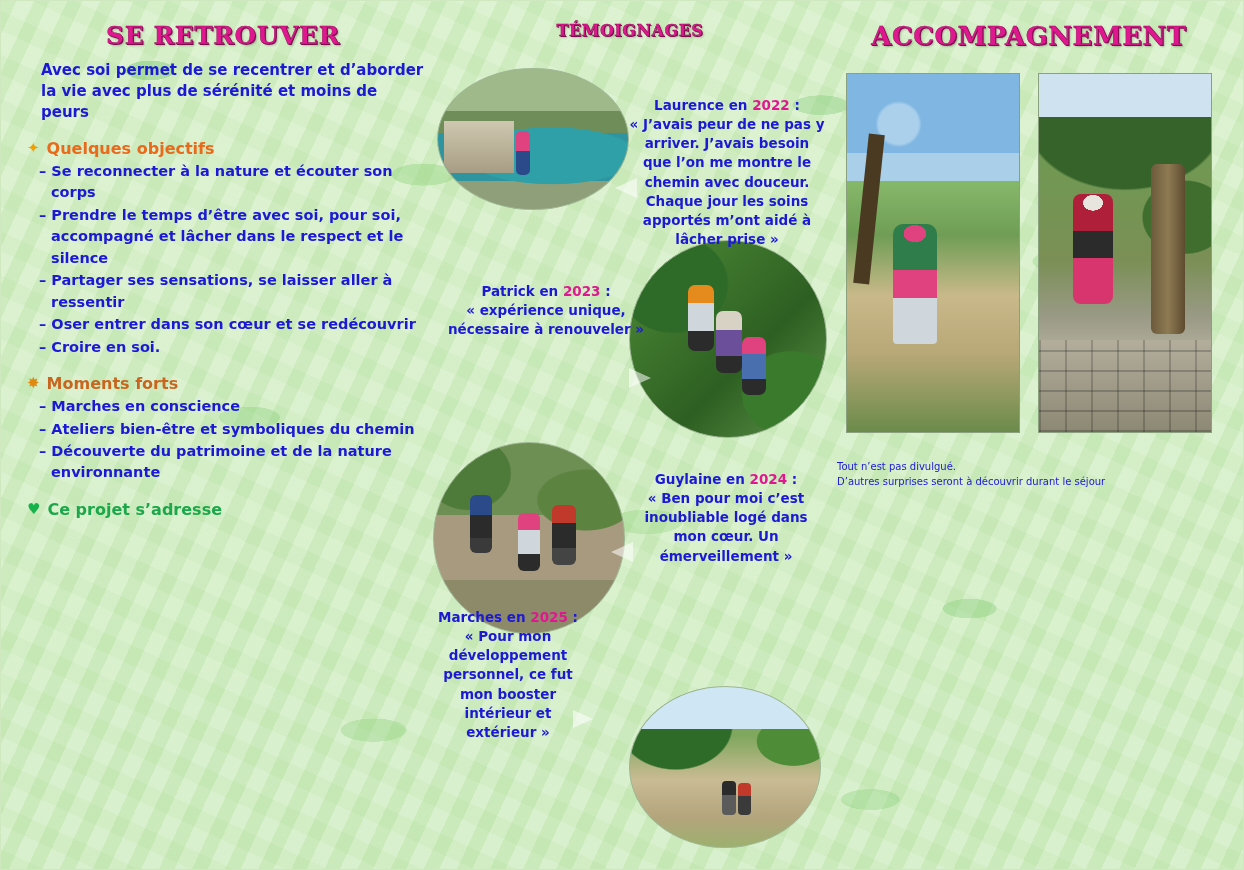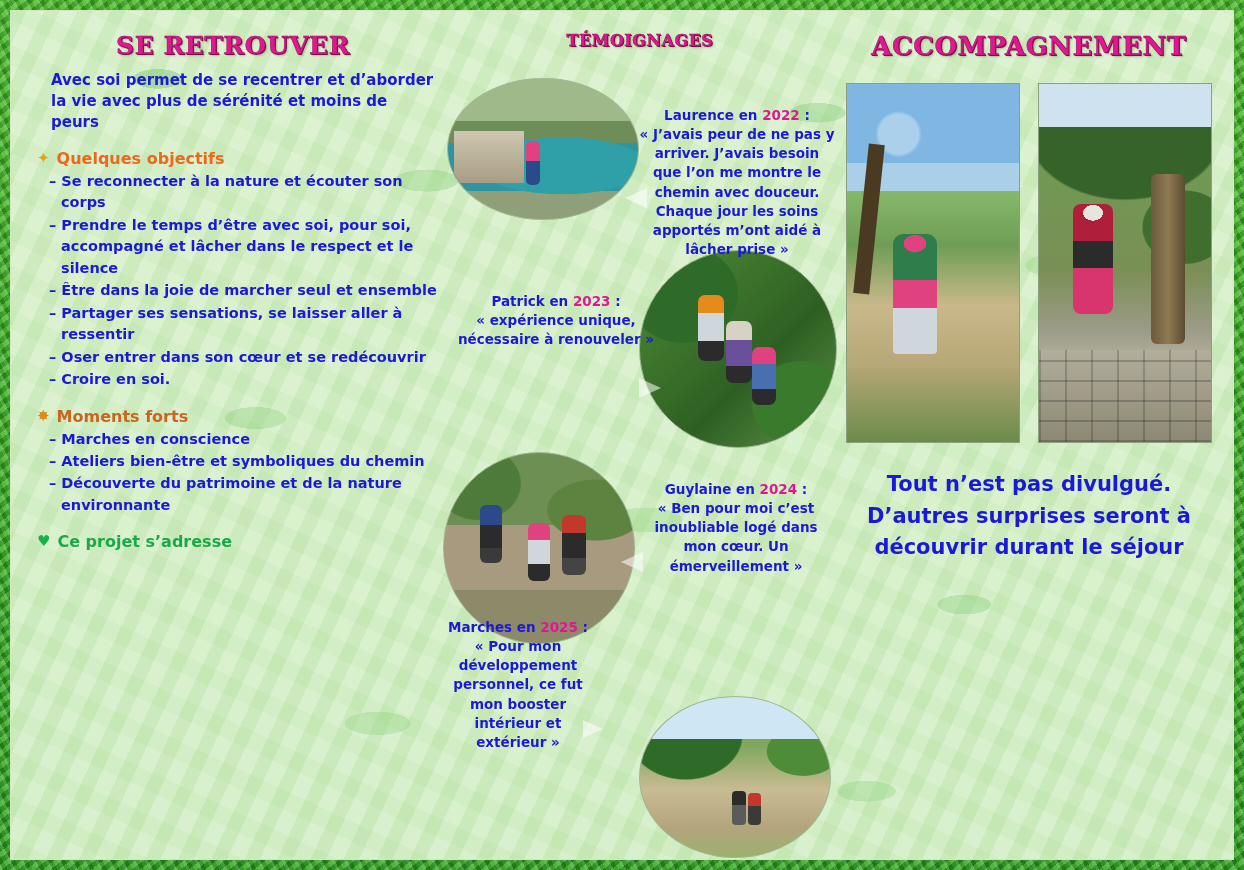--- a/index.html
+++ b/index.html
@@ -8,21 +8,20 @@
     font-family:"DejaVu Sans",sans-serif;
     background:#3fae2a;
   }
   
   .page{
     position:relative;width:1244px;height:870px;box-sizing:border-box;
     background:
       repeating-linear-gradient(62deg, rgba(255,255,255,.16) 0 3px, rgba(0,0,0,.10) 3px 7px, rgba(255,255,255,.07) 7px 11px),
       repeating-linear-gradient(-38deg, rgba(0,90,0,.30) 0 5px, rgba(120,220,90,.30) 5px 10px),
       linear-gradient(#4cb52b,#2f9a22);
-    padding:10px;
   }
   .inner{
     position:relative;width:100%;height:100%;box-sizing:border-box;
     border:1px solid #cfe8c0;
     background:
       radial-gradient(ellipse 40px 16px at 12% 8%, rgba(120,200,110,.45) 0 60%, transparent 62%),
       radial-gradient(ellipse 52px 18px at 34% 20%, rgba(140,210,120,.40) 0 60%, transparent 62%),
       radial-gradient(ellipse 46px 16px at 66% 12%, rgba(120,200,110,.35) 0 60%, transparent 62%),
       radial-gradient(ellipse 60px 20px at 86% 30%, rgba(150,215,130,.40) 0 60%, transparent 62%),
       radial-gradient(ellipse 50px 18px at 20% 48%, rgba(130,205,115,.35) 0 60%, transparent 62%),
@@ -63,21 +62,21 @@
   .sec-h.adr .glyph{color:#16b34c;}
   ul.items{list-style:none;margin:0;padding:0 6px 0 26px;}
   ul.items li{
     color:#1b19d6;font-weight:bold;font-size:14.5px;line-height:1.48;
     text-indent:-12px;padding-left:12px;margin:1px 0;
   }
   ul.items li::before{content:"– ";}
 
   
   .c3-text{color:#1b19d6;font-weight:bold;font-size:15.5px;line-height:1.5;text-align:center;padding:0 14px;margin-top:22px;}
-  .c3-bottom{color:#1b19d6;font-weight:bold;font-size:21px;line-height:1.5;text-align:center;padding:0 10px;margin-top:26px;}
+  .c3-bottom{color:#1b19d6;font-weight:normal;font-size:10px;line-height:1.5;padding:0 10px;margin-top:26px;}
   .photos{display:flex;gap:18px;justify-content:center;margin-top:22px;}
   .photo{width:172px;height:358px;border:1px solid #8aa07e;overflow:hidden;position:relative;}
   
   .pA{
     background:
       radial-gradient(circle at 30% 14%, rgba(255,255,255,.35) 0 6%, transparent 7%),
       linear-gradient(#7fb7e2 0 22%, #a9cfe9 22% 30%, transparent 30%),
       radial-gradient(ellipse 120px 70px at 22% 16%, #3d6b2a 0 60%, transparent 62%),
       radial-gradient(ellipse 90px 60px at 78% 10%, #2f5b22 0 60%, transparent 62%),
       linear-gradient(#86b86a 30% , #6f9d55 45%, #c9b98a 62%, #b8a878 78%, #6b8b4a 100%);
@@ -181,21 +180,20 @@
         <div class="intro">Avec soi permet de se recentrer et d’aborder la vie avec plus de sérénité et moins de peurs</div>
 
         <div class="sec">
           <div class="sec-h obj">
             <span class="glyph">✦</span>
             <span>Quelques objectifs</span>
           </div>
           <ul class="items">
             <li>Se reconnecter à la nature et écouter son corps</li>
             <li>Prendre le temps d’être avec soi, pour soi, accompagné et lâcher dans le respect et le silence</li>
-            <li>Être dans la joie de marcher seul et ensemble</li>
             <li>Partager ses sensations, se laisser aller à ressentir</li>
             <li>Oser entrer dans son cœur et se redécouvrir</li>
             <li>Croire en soi.</li>
           </ul>
         </div>
 
         <div class="sec">
           <div class="sec-h mom">
             <span class="glyph">✸</span>
             <span>Moments forts</span>

